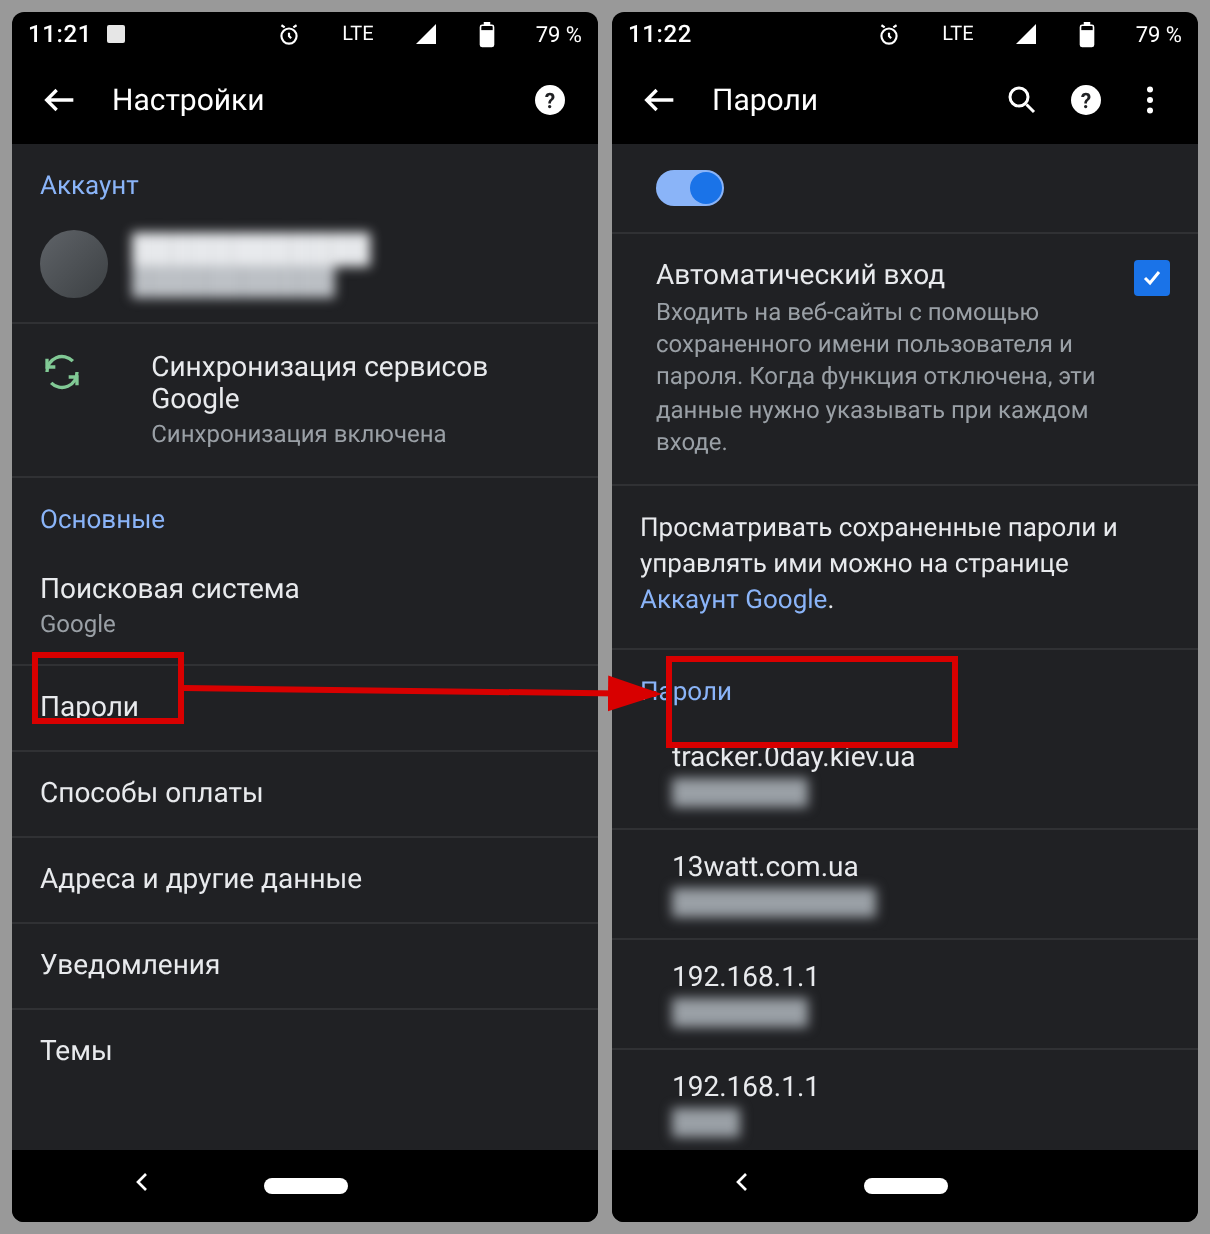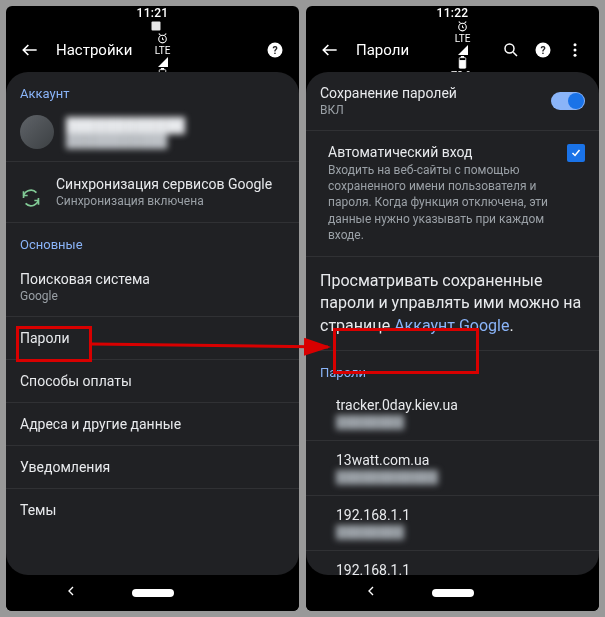--- a/index.html
+++ b/index.html
@@ -31,21 +31,20 @@
     position: relative;
   }
   
   .status {
     height: 22px;
     display: flex;
     align-items: center;
     padding: 0 8px;
     font-size: 12px;
     color: #fff;
-    flex-direction: column;
   }
   .status .sp { flex: 1; }
   .status .clock { font-weight: 500; letter-spacing: .3px; }
   .status .ic { margin-left: 20px; display:inline-flex; align-items:center; }
   .status .notif-ic { margin-left: 6px; display:inline-flex; }
   
   .hdr {
     display: flex;
     align-items: center;
     height: 44px;
@@ -60,21 +59,20 @@
   }
   .icon-btn {
     width: 32px; height: 32px;
     display: flex; align-items: center; justify-content: center;
     color: #fff;
   }
   .content {
     flex: 1;
     overflow: hidden;
     background: #202124;
-    border-radius: 22px;
   }
   .sec-label {
     color: #8ab4f8;
     font-size: 13px;
     padding: 14px 14px 6px;
   }
   .acct {
     display:flex; align-items:center;
     padding: 8px 14px 12px;
     border-bottom: 1px solid #303134;
@@ -87,21 +85,21 @@
   .acct .txt { filter: blur(3px); color:#bdc1c6; font-size:13px; }
   .acct .txt .nm { color:#e8eaed; font-size:14px; }
   .row {
     padding: 13px 14px;
     border-bottom: 1px solid #303134;
     font-size: 14px;
     color: #e8eaed;
   }
   .row.noline { border-bottom: none; }
   .row .sub { color:#9aa0a6; font-size:12px; margin-top:2px; }
-  .row.sync { display:flex; align-items:flex-end; padding:14px 10px; }
+  .row.sync { display:flex; align-items:flex-start; padding:14px 10px;gap:20px; }
   .sync-ic { width:30px; display:flex; justify-content:center; margin-right:10px; color:#81c995; }
   .toggle-row { display:flex; align-items:center; }
   .toggle-row .t-body { flex:1; }
   .switch {
     width: 34px; height: 18px; background:#8ab4f8; border-radius:10px;
     position:relative; margin-left:8px;
   }
   .switch::after{
     content:""; position:absolute; right:1px; top:1px; width:16px;height:16px;
     background:#1a73e8; border-radius:50%;
@@ -301,40 +299,36 @@
             <circle cx="12" cy="5" r="2"></circle>
             <circle cx="12" cy="12" r="2"></circle>
             <circle cx="12" cy="19" r="2"></circle>
           </svg>
       </div>
     </div>
 
     <div class="content">
 
       <div class="row toggle-row">
-        <div class="t-body">
-          <div>Сохранение паролей</div>
-          <div class="sub">ВКЛ</div>
-        </div>
         <div class="switch"></div>
       </div>
 
       <div class="row toggle-row" style="align-items:flex-start;padding-left:22px;">
         <div class="t-body">
           <div>Автоматический вход</div>
           <div class="sub" style="line-height:1.35">Входить на веб-сайты с помощью сохраненного имени пользователя и пароля. Когда функция отключена, эти данные нужно указывать при каждом входе.</div>
         </div>
         <div class="checkbox">
           <svg width="12" height="12" viewBox="0 0 24 24" fill="none" stroke="#fff" stroke-width="3">
               <path d="M5 12l5 5 9-11"></path>
             </svg>
         </div>
       </div>
 
-      <div class="row" style="font-size:16px; line-height:1.4;">
+      <div class="row" style="font-size:13px; line-height:1.4;">
         <span>Просматривать сохраненные пароли и управлять ими можно на странице </span><span class="linklike">Аккаунт Google</span><span>.</span>
       </div>
 
       <div class="sec-label">Пароли</div>
 
       <div class="pw-item">
         <div class="site">tracker.0day.kiev.ua</div>
         <div class="user">████████</div>
       </div>
       <div class="pw-item">

